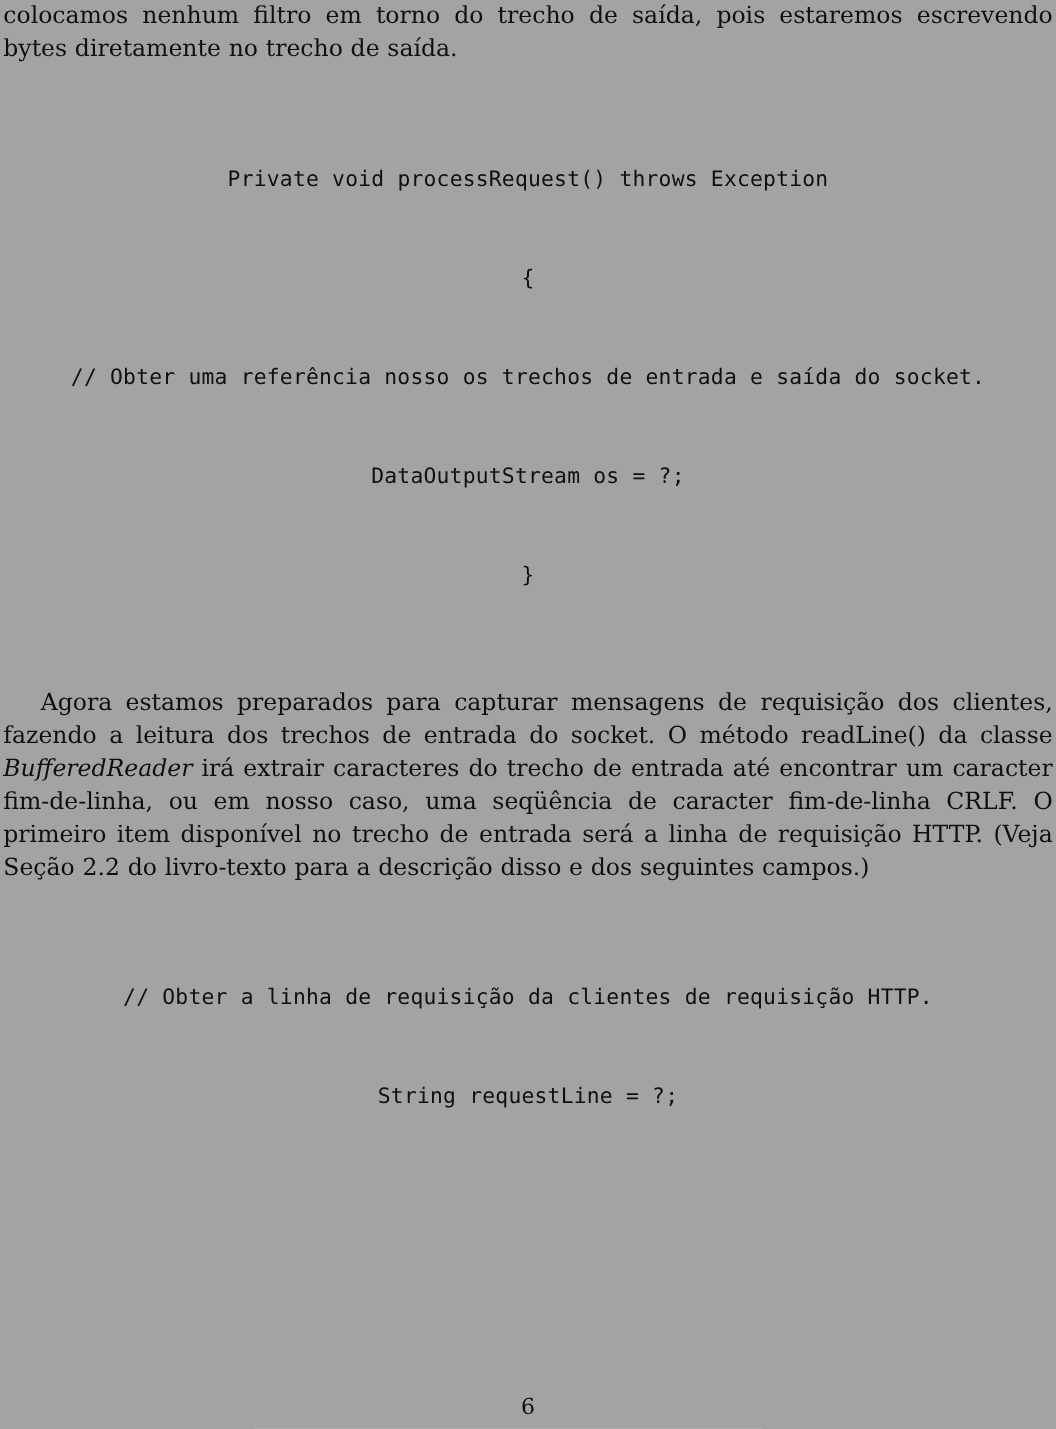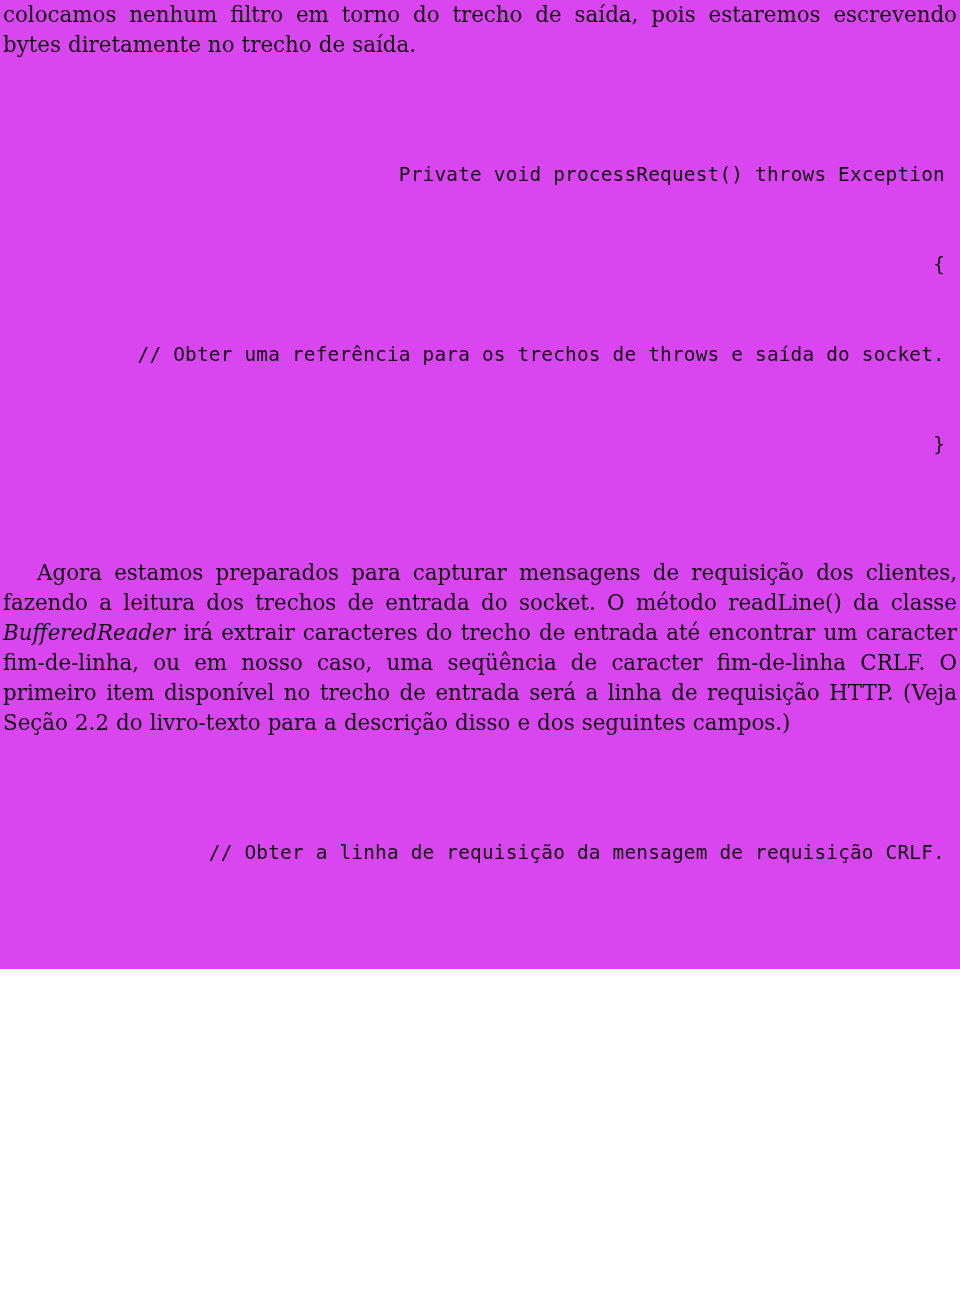--- a/index.html
+++ b/index.html
@@ -3,22 +3,22 @@
 <meta charset="utf-8">
 <style>
   html, body {
     margin: 0;
     padding: 0;
     background: #ffffff;
   }
   .page {
     position: relative;
     width: 960px;
-    height: 969px;
-    background: #d946ef;
+    height: 1299px;
+    background: #a3a3a3;
     overflow: hidden;
     color: #100f0d;
   }
   .content {
     position: absolute;
     left: 3px;
     top: 0;
     width: 954px;
   }
 
@@ -43,23 +43,23 @@
   .prose i {
     font-style: italic;
   }
 
   
   .code {
     font-family: "DejaVu Sans Mono", "Liberation Mono", monospace;
     font-size: 19.4px;
     line-height: 30px;
     white-space: pre;
-    margin: 12px;
+    margin: 0;
     letter-spacing: 0.2px;
-    text-align: right;
+    text-align: center;
   }
   .code-line {
     white-space: pre;
     min-height: 30px;
   }
   .gap-code-top { height: 28px; }
   .gap-code-bot { height: 26px; }
 
   
   .folio {
@@ -80,34 +80,36 @@
 <div class="page">
   <div class="content">
 
     <p class="prose noindent">colocamos nenhum filtro em torno do trecho de saída, pois estaremos escrevendo bytes diretamente no trecho de saída.</p>
 
     <div class="gap-code-top"></div>
 
     <div class="code">
       <div class="code-line">Private void processRequest() throws Exception</div>
       <div class="code-line">{</div>
-      <div class="code-line">// Obter uma referência para os trechos de throws e saída do socket.</div>
+      <div class="code-line">// Obter uma referência nosso os trechos de entrada e saída do socket.</div>
+      <div class="code-line">DataOutputStream os = ?;</div>
       <div class="code-line">}</div>
     </div>
 
     <div class="gap-code-bot"></div>
 
     <p class="prose indent">
       <span>Agora estamos preparados para capturar mensagens de requisição dos clientes, fazendo a leitura dos trechos de entrada do socket. O método readLine() da classe </span><i>BufferedReader</i><span> irá extrair caracteres do trecho de entrada até encontrar um caracter fim-de-linha, ou em nosso caso, uma seqüência de caracter fim-de-linha CRLF. O primeiro item disponível no trecho de entrada será a linha de requisição HTTP. (Veja Seção 2.2 do livro-texto para a descrição disso e dos seguintes campos.)</span>
     </p>
 
     <div class="gap-code-top"></div>
 
     <div class="code">
-      <div class="code-line">// Obter a linha de requisição da mensagem de requisição CRLF.</div>
+      <div class="code-line">// Obter a linha de requisição da clientes de requisição HTTP.</div>
+      <div class="code-line">String requestLine = ?;</div>
       
       
       
     </div>
 
   </div>
 
   <div class="folio">6</div>
 </div>
 

